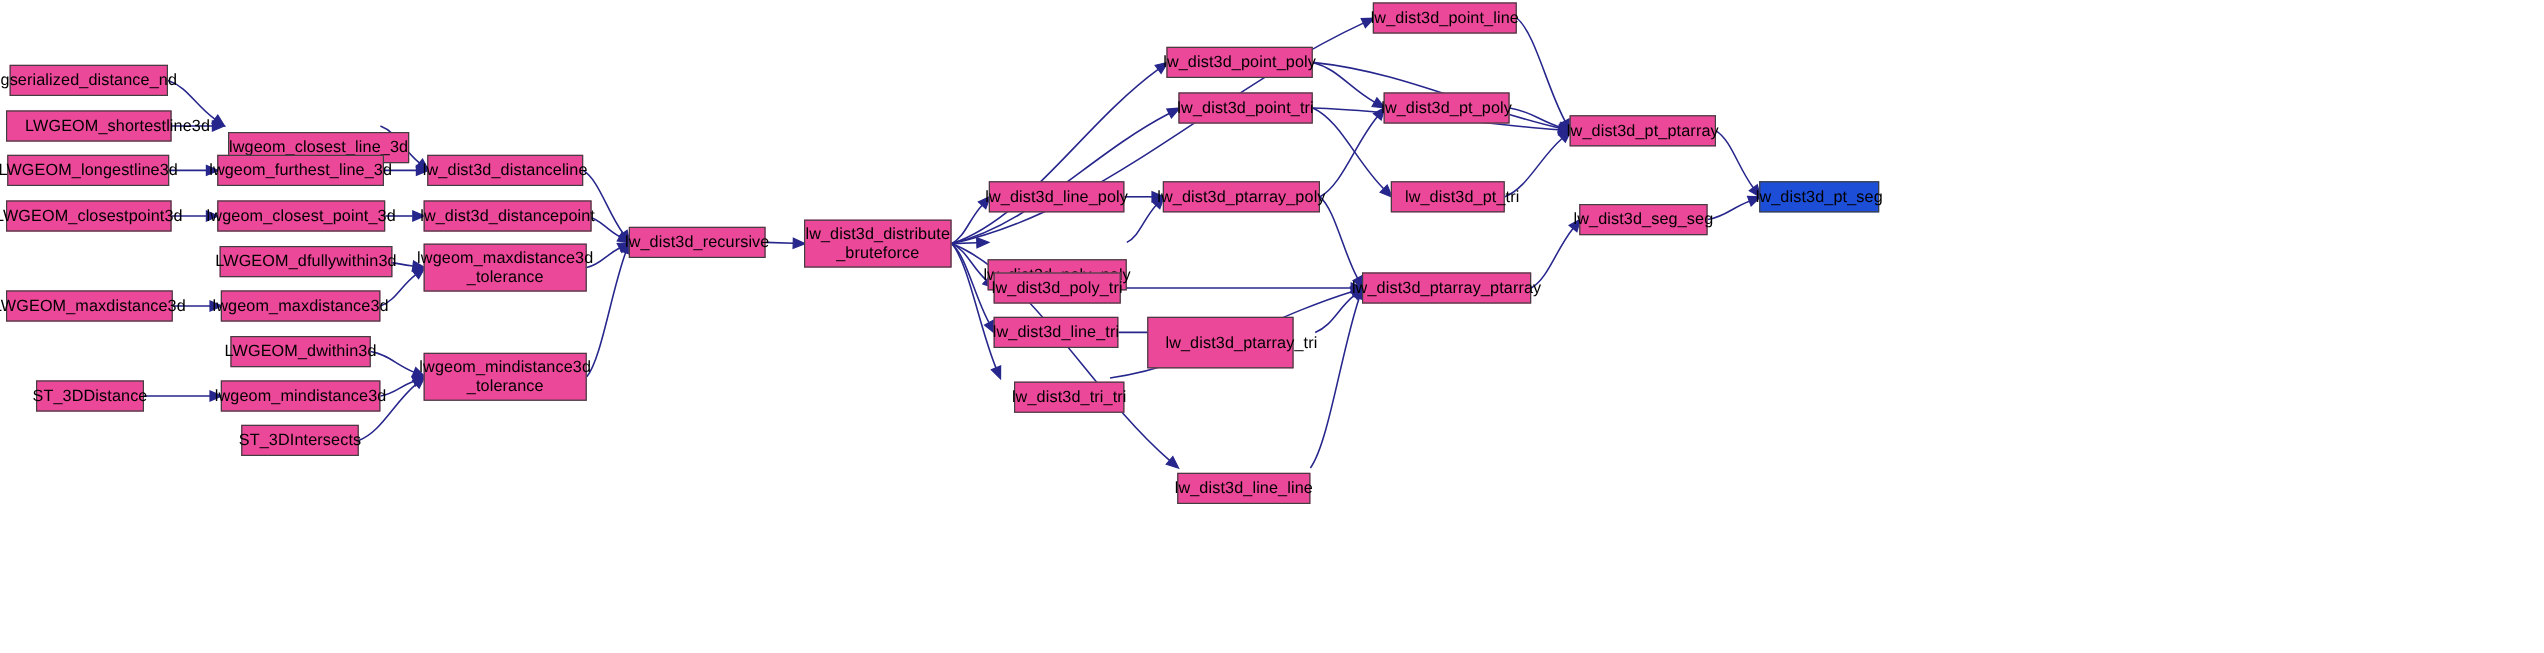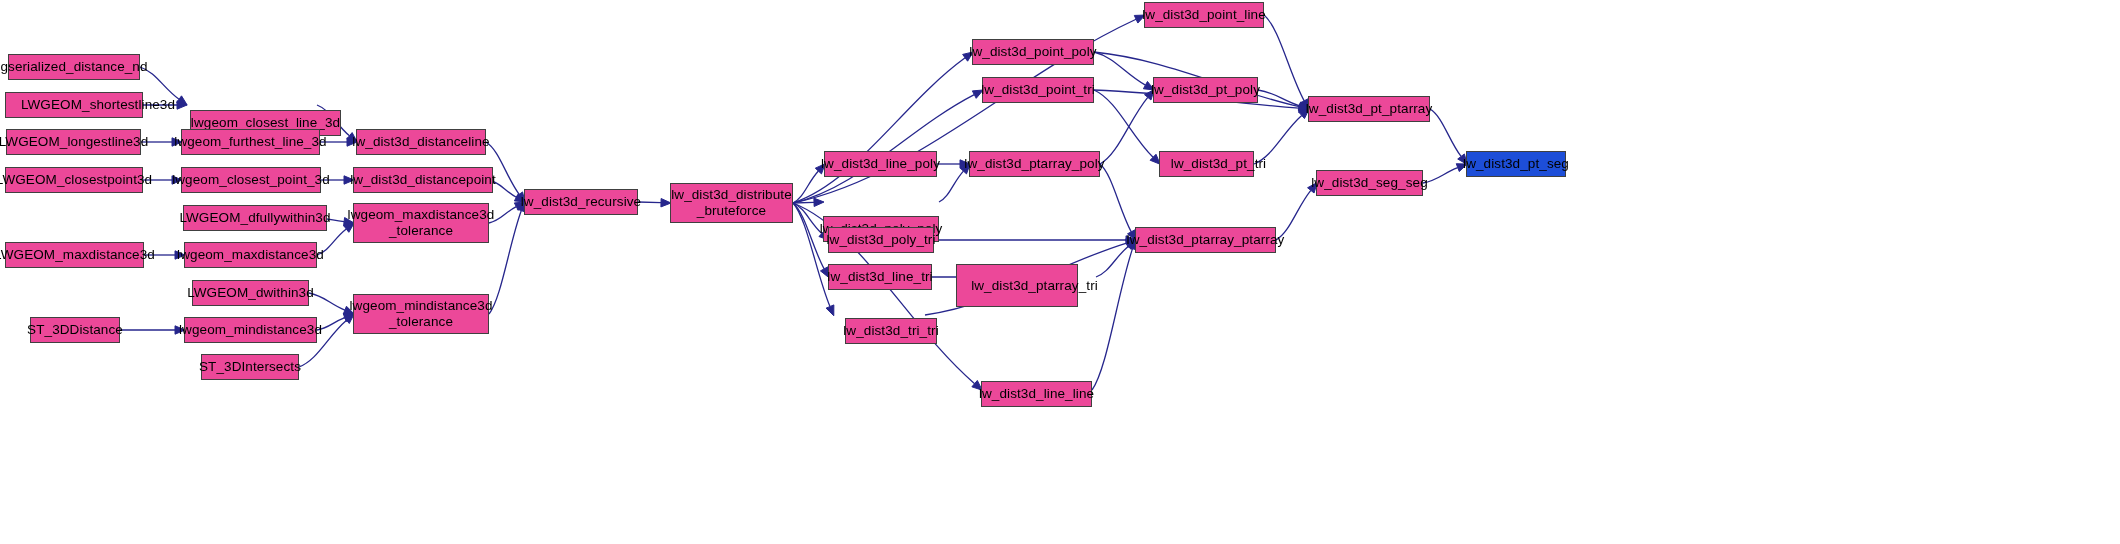--- a/index.html
+++ b/index.html
@@ -186,15 +186,15 @@
       <div class="node" style="left: 969px; top: 151px; width: 131px; height: 26px;">lw_dist3d_ptarray_poly</div>
       <div class="node" style="left: 1159px; top: 151px; width: 95px; height: 26px; padding-left: 24px;">lw_dist3d_pt_tri</div>
       <div class="node" style="left: 1316px; top: 170px; width: 107px; height: 26px;">lw_dist3d_seg_seg</div>
       <div class="node highlight" style="left: 1466px; top: 151px; width: 100px; height: 26px;">lw_dist3d_pt_seg</div>
       <div class="node" style="left: 823px; top: 189px; width: 116px; height: 26px; margin-top: 27px;">lw_dist3d_poly_poly</div>
       <div class="node" style="left: 828px; top: 227px; width: 106px; height: 26px;">lw_dist3d_poly_tri</div>
       <div class="node" style="left: 1135px; top: 227px; width: 141px; height: 26px;">lw_dist3d_ptarray_ptarray</div>
       <div class="node" style="left: 828px; top: 264px; width: 104px; height: 26px;">lw_dist3d_line_tri</div>
       <div class="node" style="left: 956px; top: 264px; width: 122px; height: 43px; padding-left: 35px;">lw_dist3d_ptarray_tri</div>
       <div class="node" style="left: 845px; top: 302px; width: 92px; height: 26px; margin-top: 16px;">lw_dist3d_tri_tri</div>
-      <div class="node" style="left: 981px; top: 381px; width: 111px; height: 26px;">lw_dist3d_line_line</div>
+      <div class="node" style="left: 981px; top: 394px; width: 111px; height: 26px;">lw_dist3d_line_line</div>
     </div>
 </div>
 
 </body></html>

